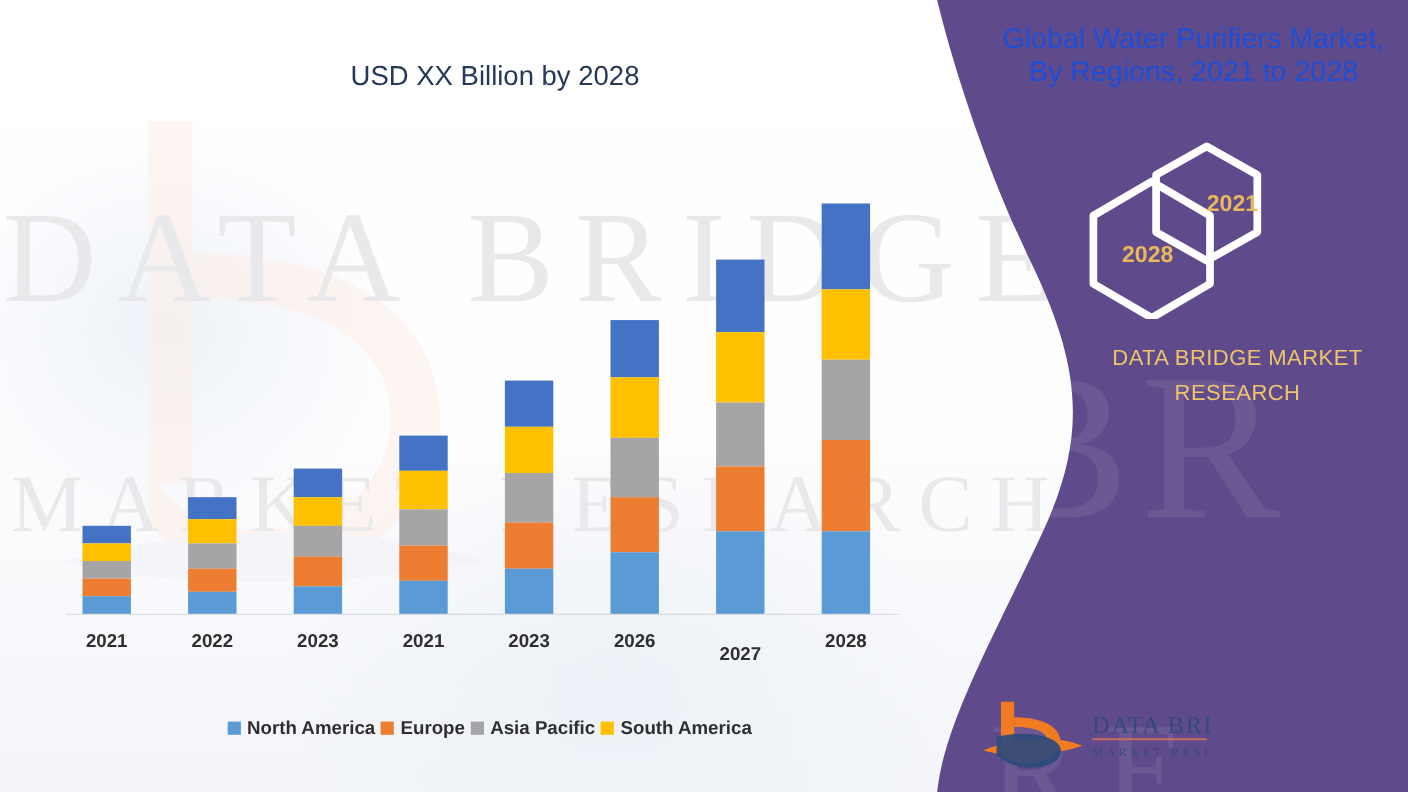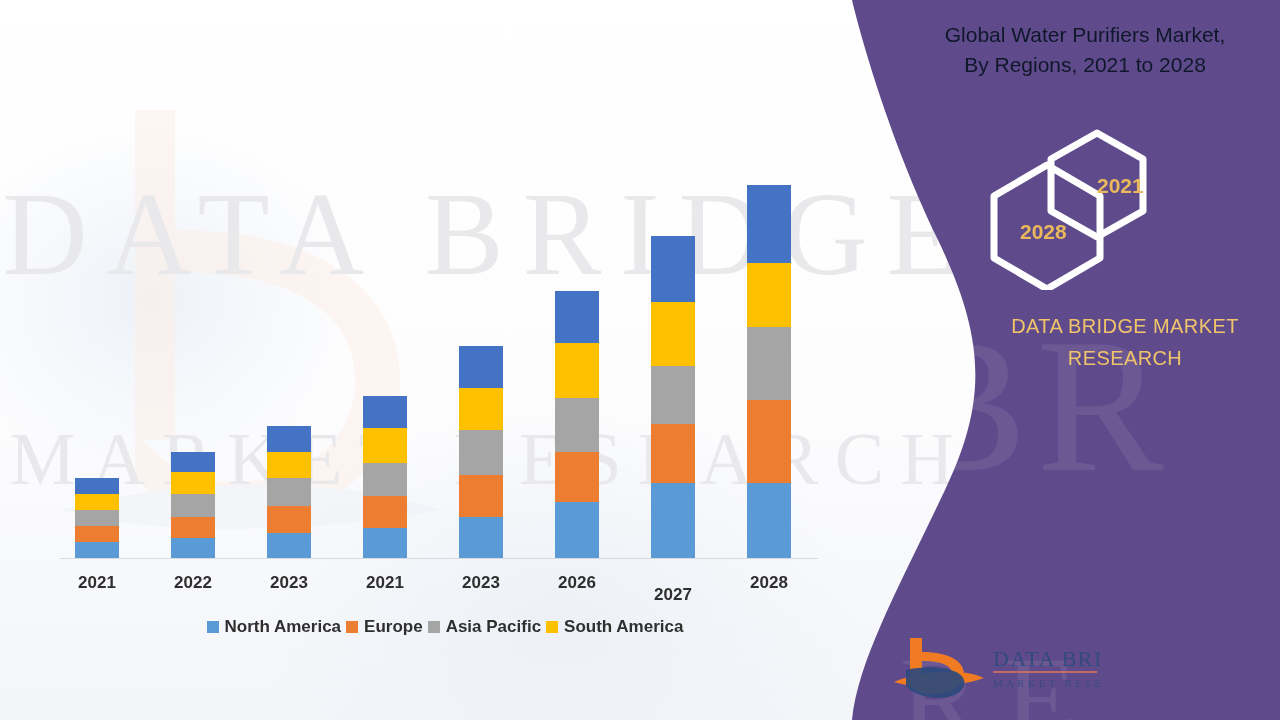--- a/index.html
+++ b/index.html
@@ -32,30 +32,30 @@
 
   .plot{position:absolute;left:0;top:0;width:980px;height:720px;}
   .axis-line{position:absolute;left:60px;top:558px;width:758px;height:1px;background:#d6d9dd;}
 
   .bar{position:absolute;width:44px;bottom:162px;display:flex;flex-direction:column-reverse;}
   .seg{width:100%;}
 
   .xlabel{position:absolute;top:573px;width:90px;text-align:center;
           color:#2f2f2f;font-size:17px;font-weight:600;}
 
-  .legend{position:absolute;left:50px;top:617px;width:790px;
+  .legend{position:absolute;left:50px;top:652px;width:790px;
           display:flex;justify-content:center;align-items:center;gap:5px;text-align:right;}
   .leg-item{display:flex;align-items:center;gap:6px;}
   .leg-box{width:12px;height:12px;display:inline-block;}
   .leg-lbl{color:#2f2f2f;font-size:17px;font-weight:600;white-space:nowrap;}
 
   
   .purple{position:absolute;left:0;top:0;width:1280px;height:720px;}
   .panel-title{position:absolute;left:905px;top:20px;width:360px;text-align:center;
-               color:#0f172a;font-size:21px;line-height:30px;}
+               color:#1d4ed8;font-size:26px;line-height:30px;}
   .brand{position:absolute;left:965px;top:310px;width:320px;text-align:center;
          color:#f0c46a;font-size:20px;line-height:32px;letter-spacing:.02em;}
   .hexwrap{position:absolute;left:975px;top:125px;width:220px;height:165px;}
   .hex-lbl{position:absolute;color:#e9b85c;font-size:21px;font-weight:600;}
   .hex-lbl.y2021{left:1097px;top:174px;}
   .hex-lbl.y2028{left:1020px;top:220px;}
   .logo-br{position:absolute;left:888px;top:630px;width:215px;height:70px;}
 </style>
 </head>
 <body>
@@ -67,20 +67,21 @@
   <svg class="wm-logo" viewBox="0 0 420 520">
     <path d="M95 30 L135 30 L135 360 L95 360 Z" fill="#fdeee6"></path>
     <path d="M135 150 C300 150 360 225 360 300 C360 380 295 440 200 440 C145 440 110 420 95 395 L95 350 C120 385 155 402 198 402 C265 402 315 360 315 300 C315 238 262 192 135 192 Z" fill="#fdeee6"></path>
     <path d="M20 430 C120 400 290 392 400 430 C300 452 110 458 20 430 Z" fill="#eef1f7"></path>
   </svg>
 
   <div class="wm-text l1">DATA BRIDGE</div>
   <div class="wm-text l2">MARKET RESEARCH</div>
 
   <div class="chart-title">
+    <div>USD XX Billion by 2028</div>
   </div>
 
   <div class="plot">
     <div class="axis-line"></div>
     <div id="bars">
         <div class="bar" style="left: 75px;">
           <div class="seg" style="height: 16px; background: rgb(91, 155, 213);"></div>
           <div class="seg" style="height: 16px; background: rgb(237, 125, 49);"></div>
           <div class="seg" style="height: 16px; background: rgb(165, 165, 165);"></div>
           <div class="seg" style="height: 16px; background: rgb(255, 192, 0);"></div>

